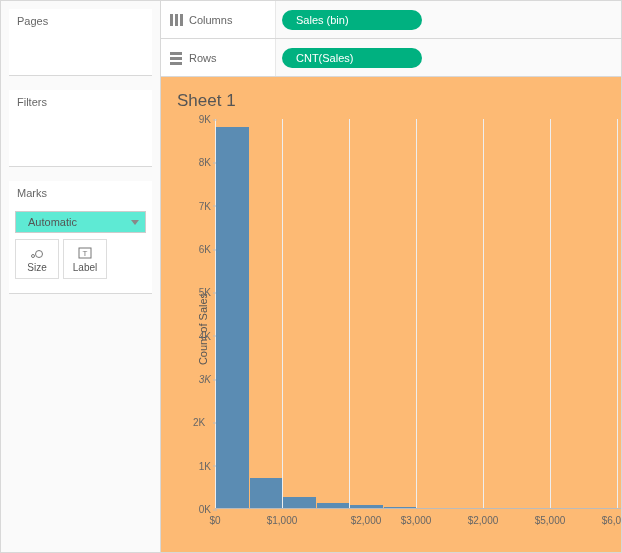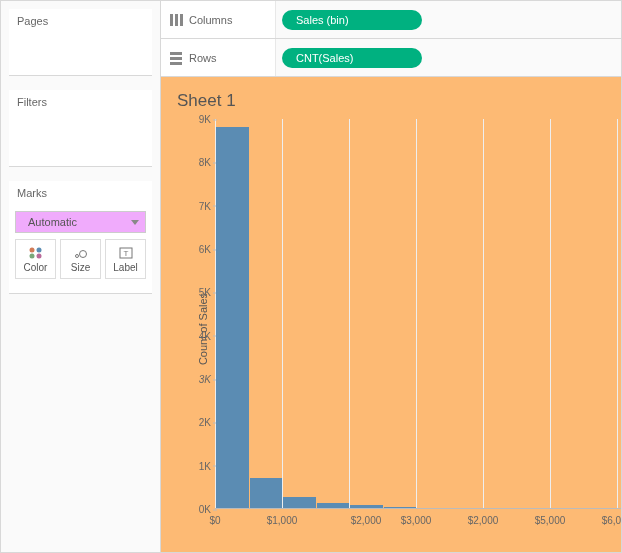--- a/index.html
+++ b/index.html
@@ -44,21 +44,21 @@
     flex: 0 0 auto;
   }
   .marks-body {
     padding: 4px 6px 10px 6px;
   }
   .dropdown {
     display: flex;
     align-items: center;
     justify-content: space-between;
     border: 1px solid #ccc;
-    background: #f0abfc;
+    background: #5eead4;
     height: 22px;
     padding: 0 6px;
     margin: 2px 0 6px 0;
     cursor: pointer;
   }
   .dropdown .dd-left { display: flex; align-items: center; gap: 6px; }
   .dd-caret {
     width: 0; height: 0;
     border-left: 4px solid transparent;
     border-right: 4px solid transparent;
@@ -237,29 +237,20 @@
               <rect x="1" y="6" width="3" height="8" fill="#888"></rect>
               <rect x="6" y="2" width="3" height="12" fill="#888"></rect>
               <rect x="11" y="9" width="3" height="5" fill="#888"></rect>
             </svg>
             <span>Automatic</span>
           </span>
           <span class="dd-caret"></span>
         </div>
 
         <div class="btn-grid">
-          <div class="mbtn">
-            <svg viewBox="0 0 16 14">
-                <circle cx="4" cy="4" r="2.5" fill="#d17b57"></circle>
-                <circle cx="11" cy="4" r="2.5" fill="#5b8cb3"></circle>
-                <circle cx="4" cy="10" r="2.5" fill="#7aa77a"></circle>
-                <circle cx="11" cy="10" r="2.5" fill="#b96a9a"></circle>
-              </svg>
-            <span>Color</span>
-          </div>
           <div class="mbtn">
             <svg viewBox="0 0 16 14">
                 <circle cx="4" cy="10" r="1.5" fill="none" stroke="#777"></circle>
                 <circle cx="10" cy="8" r="3.5" fill="none" stroke="#777"></circle>
               </svg>
             <span>Size</span>
           </div>
           <div class="mbtn">
             <svg viewBox="0 0 16 14">
                 <rect x="2" y="2" width="12" height="10" fill="none" stroke="#777"></rect>
@@ -316,21 +307,21 @@
           <div class="y-axis-line"></div>
         <div class="grid-v" style="left: 0px;"></div>
             <div class="grid-v" style="left: 67px;"></div>
             <div class="grid-v" style="left: 134px;"></div>
             <div class="grid-v" style="left: 201px;"></div>
             <div class="grid-v" style="left: 268px;"></div>
             <div class="grid-v" style="left: 335px;"></div>
             <div class="grid-v" style="left: 402px;"></div>
             <div class="ytick" style="top: 390px;">0K</div>
             <div class="ytick" style="top: 346.667px;">1K</div>
-            <div class="ytick" style="top: 303.333px;">2K</div>
+            <div class="ytick" style="top: 303.333px; text-align: center;">2K</div>
             <div class="ytick" style="top: 260px; font-style: italic;">3K</div>
             <div class="ytick" style="top: 216.667px;">4K</div>
             <div class="ytick" style="top: 173.333px;">5K</div>
             <div class="ytick" style="top: 130px;">6K</div>
             <div class="ytick" style="top: 86.6667px;">7K</div>
             <div class="ytick" style="top: 43.3333px;">8K</div>
             <div class="ytick" style="top: 0px;">9K</div>
             <div class="bar" style="left: 1px; width: 32.5px; height: 381.333px;"></div>
             <div class="bar" style="left: 34.5px; width: 32.5px; height: 30.3333px;"></div>
             <div class="bar" style="left: 68px; width: 32.5px; height: 10.8333px;"></div>

